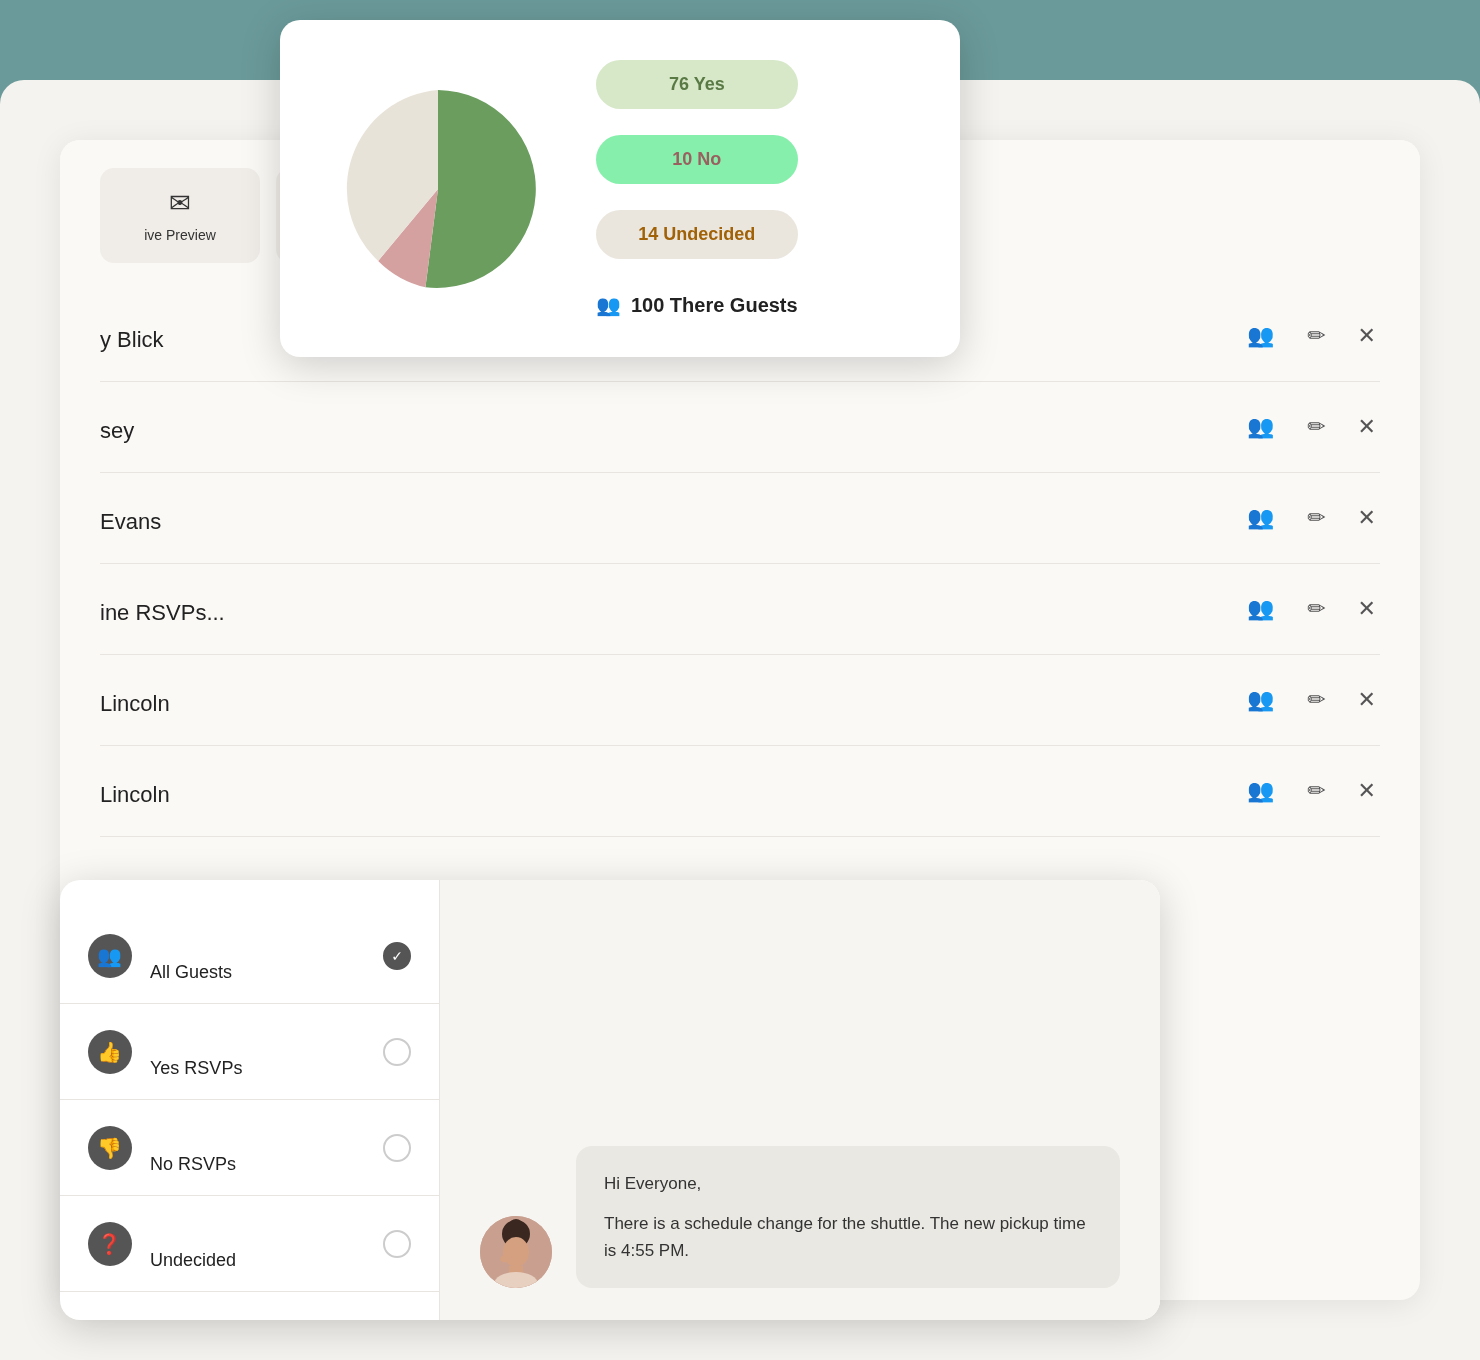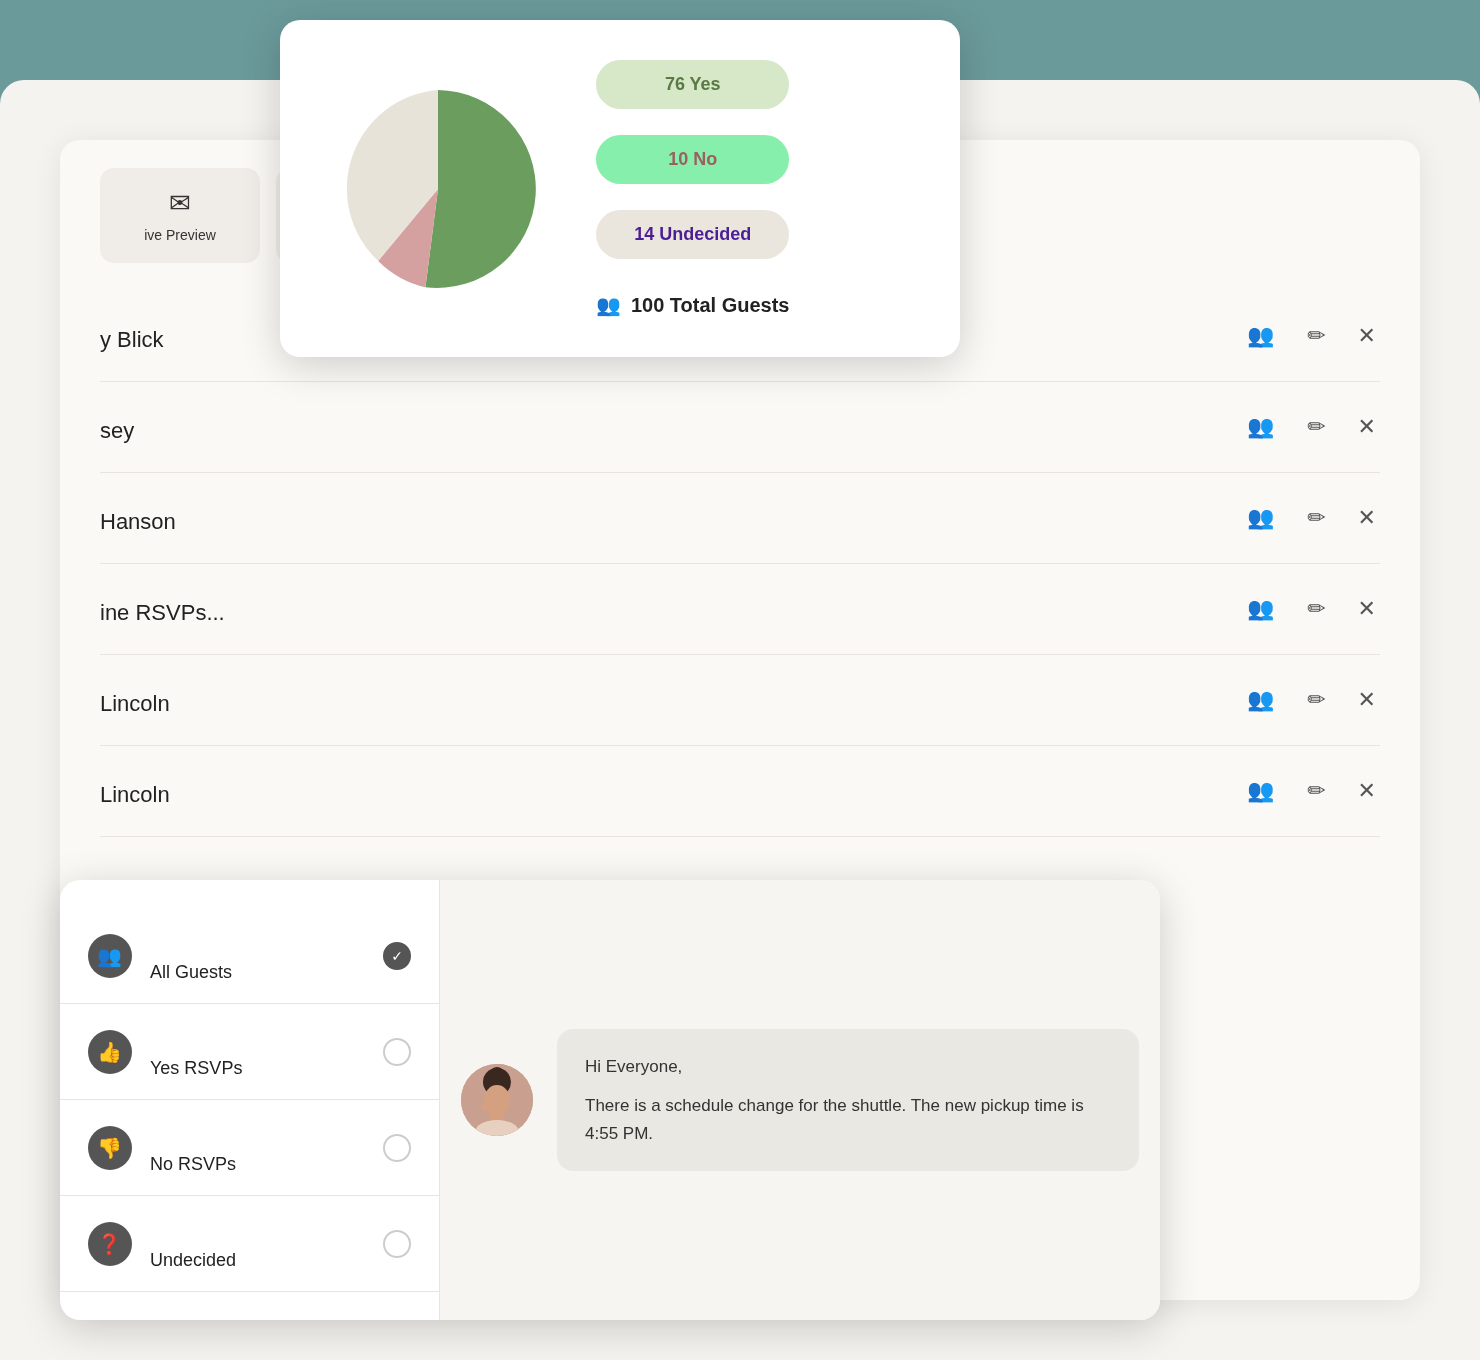--- a/index.html
+++ b/index.html
@@ -136,21 +136,21 @@
       color: #5a7a45;
     }
 
     .legend-pill.no {
       background: #86efac;
       color: #9a6060;
     }
 
     .legend-pill.undecided {
       background: #eae6de;
-      color: #4c1d95;
+      color: #a16207;
     }
 
     .total-guests {
       font-size: 20px;
       font-weight: 700;
       color: #222;
       display: flex;
       align-items: center;
       gap: 10px;
       margin-top: 8px;
@@ -225,24 +225,24 @@
     .radio-circle.checked {
       background: #555;
       border-color: #555;
       color: #fff;
       font-size: 14px;
     }
 
     
     .message-preview-area {
       flex: 1;
-      padding: 32px 21px;
+      padding: 32px 40px;
       display: flex;
       gap: 24px;
-      align-items: center;
+      align-items: flex-end;
       background: #f7f5f1;
     }
 
     .avatar-img {
       width: 72px;
       height: 72px;
       border-radius: 50%;
       background: #c9a090;
       flex-shrink: 0;
       overflow: hidden;
@@ -309,21 +309,21 @@
     <div class="guest-row">
       <span class="guest-name">sey</span>
       <div class="row-actions">
         <button class="row-action-btn">👥</button>
         <button class="row-action-btn">✏</button>
         <button class="row-action-btn">✕</button>
       </div>
     </div>
 
     <div class="guest-row">
-      <span class="guest-name">Hanson</span>
+      <span class="guest-name">Evans</span>
       <div class="row-actions">
         <button class="row-action-btn">👥</button>
         <button class="row-action-btn">✏</button>
         <button class="row-action-btn">✕</button>
       </div>
     </div>
 
     <div class="guest-row">
       <span class="guest-name">ine RSVPs...</span>
       <div class="row-actions">
@@ -366,21 +366,21 @@
       <path d="M100,100 L45.6,165.4 A90,90 0 0,1 100,10 Z" fill="#e8e3d8"></path>
     </svg>
   </div>
 
   <div style="display:flex;flex-direction:column;gap:26px;">
     <div class="legend-pill yes">76 Yes</div>
     <div class="legend-pill no">10 No</div>
     <div class="legend-pill undecided">14 Undecided</div>
     <div class="total-guests">
       <span>👥</span>
-      <span>100 Total Guests</span>
+      <span>100 There Guests</span>
     </div>
   </div>
 
 </div>
 
 <div class="message-card">
 
   <div class="recipient-selector">
 
     <div class="recipient-item">

